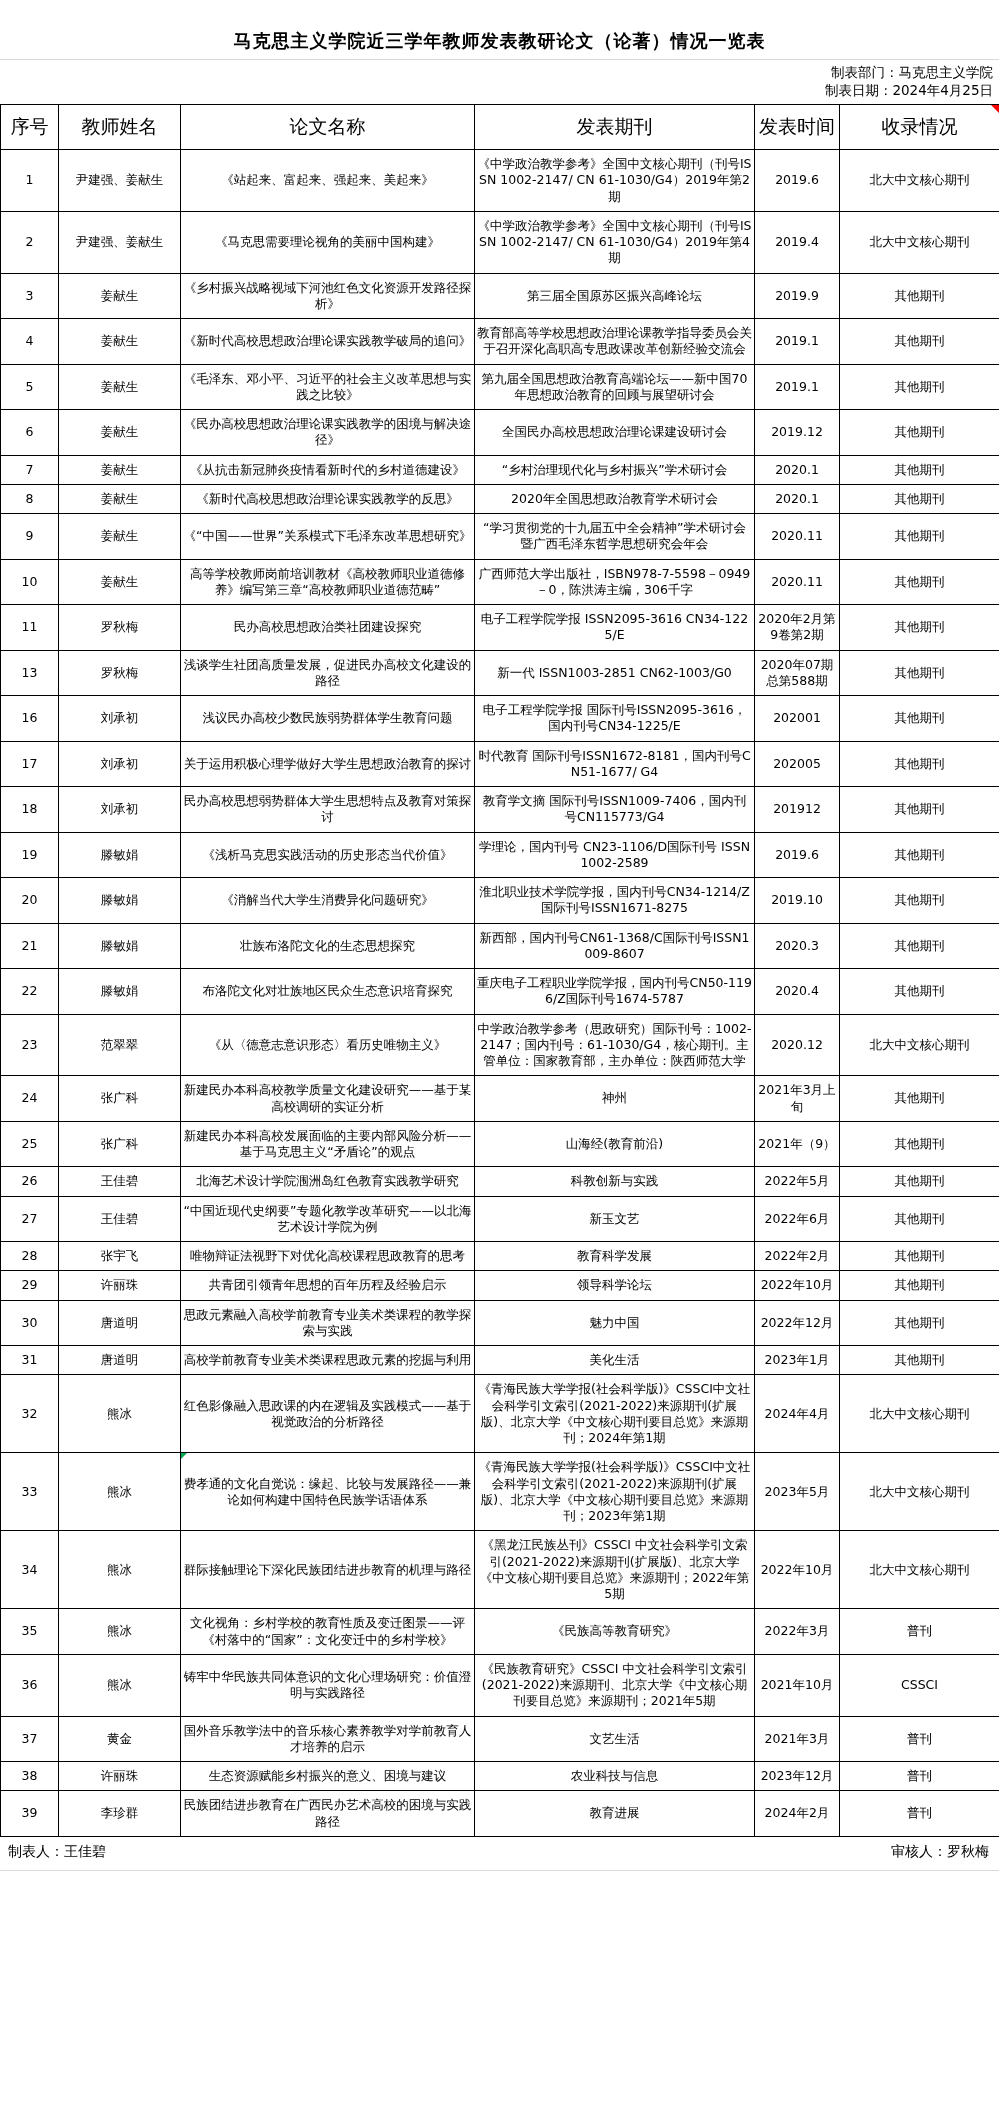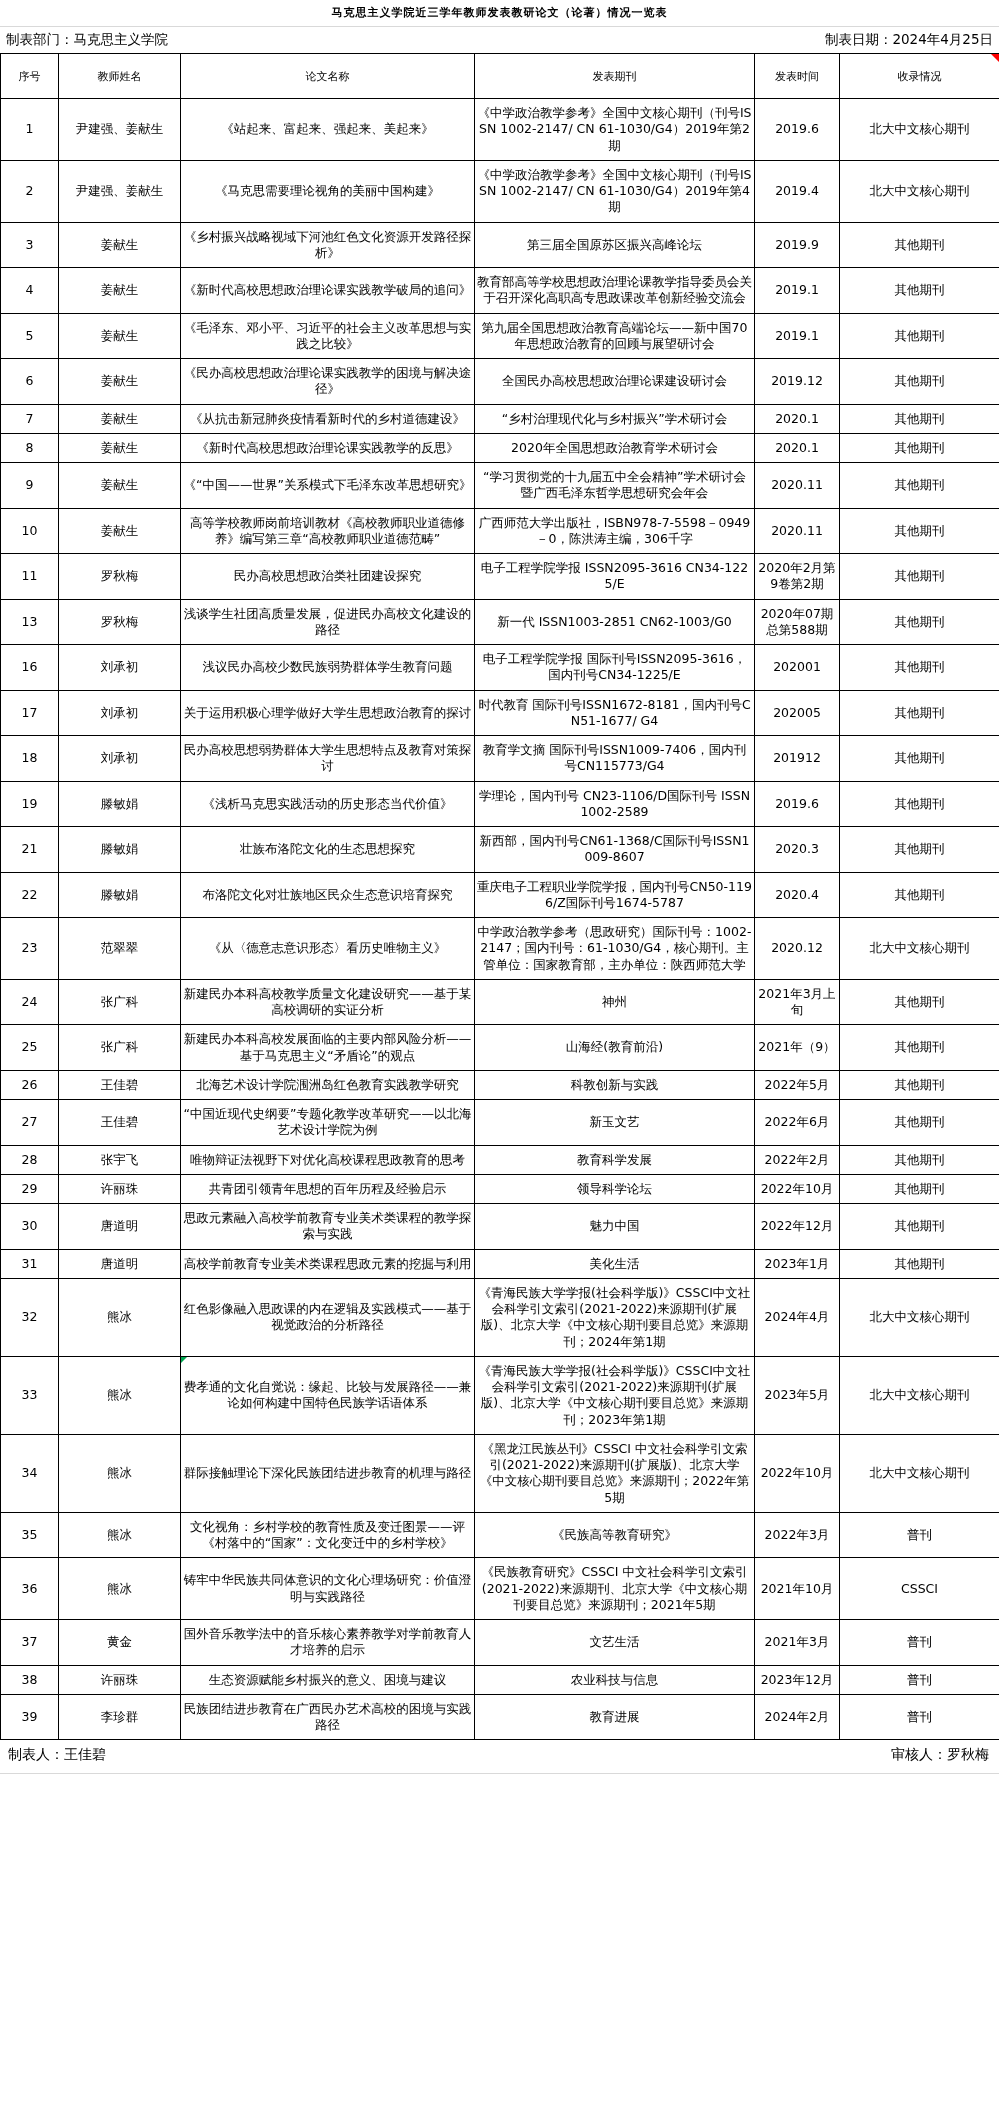--- a/index.html
+++ b/index.html
@@ -4,47 +4,49 @@
 <style>
   html,body { margin:0; padding:0; background:#ffffff; }
   body {
     width:999px;
     color:#000;
     font-family:"DejaVu Sans","Liberation Sans",sans-serif;
   }
   .sheet { width:999px; background:#fff; }
   .title-row {
     text-align:center;
-    font-size:11px;
+    font-size:18px;
     font-weight:bold;
     padding:5px 0 6px 0;
     border-bottom:1px solid #d9d9d9;
     letter-spacing:1px;
+    margin-top:24px;
   }
   .meta-row {
     display:flex;
     justify-content:space-between;
     align-items:flex-end;
     font-size:13.5px;
     padding:4px 6px 4px 6px;
+    flex-direction:column;
   }
   table.main {
     border-collapse:collapse;
     table-layout:fixed;
     width:999px;
   }
   table.main th, table.main td {
     border:1.5px solid #000;
     text-align:center;
     vertical-align:middle;
     overflow:hidden;
     word-break:break-all;
   }
   table.main th {
-    font-size:11px;
+    font-size:19px;
     font-weight:normal;
     height:42px;
     position:relative;
     background:#fff;
   }
   table.main td {
     font-size:12.5px;
     line-height:1.3;
     padding:6px 2px;
     background:#fff;
@@ -225,20 +227,28 @@
         </tr>
         <tr>
           <td><span>19</span></td>
           <td><span>滕敏娟</span></td>
           <td><span>《浅析马克思实践活动的历史形态当代价值》</span></td>
           <td><span>学理论，国内刊号 CN23-1106/D国际刊号 ISSN 1002-2589</span></td>
           <td><span>2019.6</span></td>
           <td><span>其他期刊</span></td>
         </tr>
         <tr>
+          <td><span>20</span></td>
+          <td><span>滕敏娟</span></td>
+          <td><span>《消解当代大学生消费异化问题研究》</span></td>
+          <td><span>淮北职业技术学院学报，国内刊号CN34-1214/Z国际刊号ISSN1671-8275</span></td>
+          <td><span>2019.10</span></td>
+          <td><span>其他期刊</span></td>
+        </tr>
+        <tr>
           <td><span>21</span></td>
           <td><span>滕敏娟</span></td>
           <td><span>壮族布洛陀文化的生态思想探究</span></td>
           <td><span>新西部，国内刊号CN61-1368/C国际刊号ISSN1009-8607</span></td>
           <td><span>2020.3</span></td>
           <td><span>其他期刊</span></td>
         </tr>
         <tr>
           <td><span>22</span></td>
           <td><span>滕敏娟</span></td>

